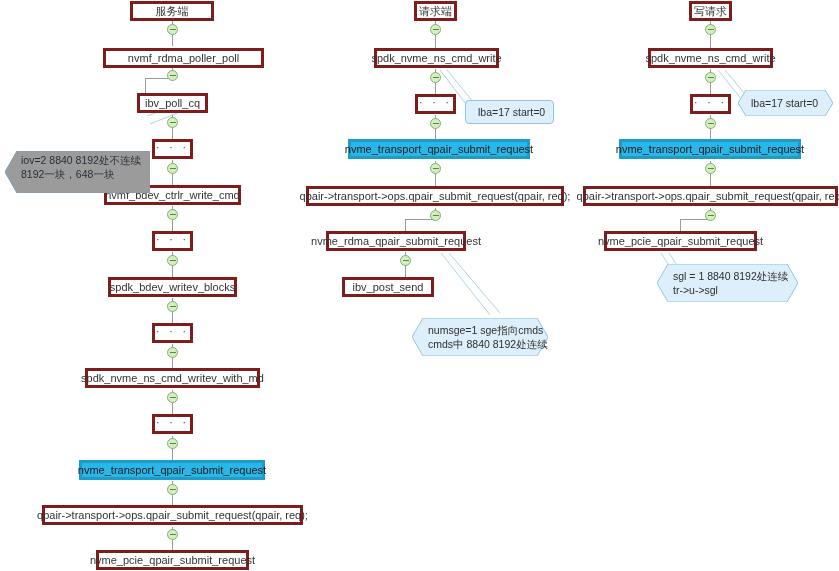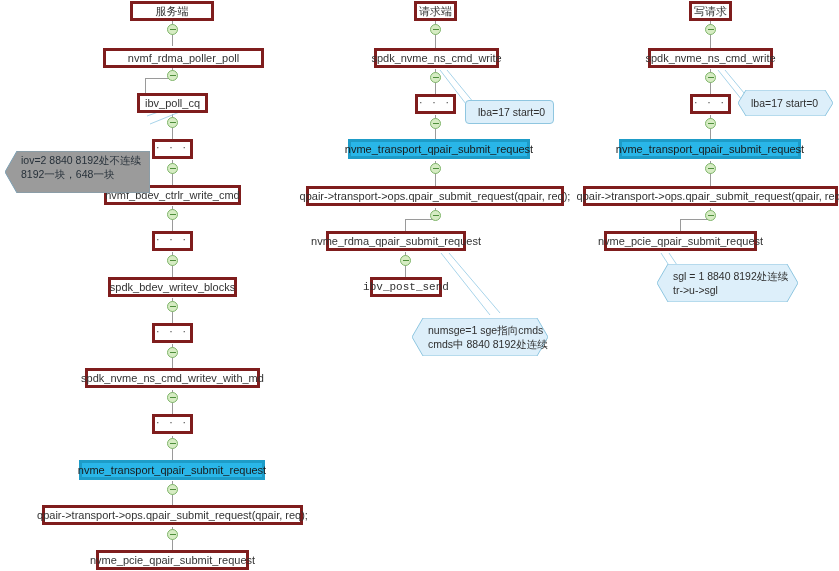--- a/index.html
+++ b/index.html
@@ -232,21 +232,21 @@
 
   <div class="node hl" style="left:348px; top:139px; width:182px;">nvme_transport_qpair_submit_request</div>
   <div class="collapse-icon" style="left:430px; top:163px;"></div>
 
   <div class="node" style="left:306px; top:186px; width:258px;">qpair-&gt;transport-&gt;ops.qpair_submit_request(qpair, req);</div>
   <div class="collapse-icon" style="left:430px; top:210px;"></div>
 
   <div class="node" style="left:326px; top:231px; width:140px;">nvme_rdma_qpair_submit_request</div>
   <div class="collapse-icon" style="left:400px; top:255px;"></div>
 
-  <div class="node" style="left:370px; top:277px; width:72px;font-family:Liberation Mono, monospace;">ibv_post_send</div>
+  <div class="node" style="left:342px; top:277px; width:92px;">ibv_post_send</div>
 
   <div class="callout rrect-blue" style="left:465px; top:100px; width:89px; height:24px;">
     <span>lba=17 start=0</span>
   </div>
 
   <div class="hexwrap" style="left:412px; top:318px; width:136px; height:38px;text-decoration:underline;">
     <svg width="136" height="38" viewBox="0 0 136 38" xmlns="http://www.w3.org/2000/svg">
       <polygon points="11,0 125,0 136,19 125,38 11,38 0,19" fill="#ddeffa" stroke="#8fc6e0" stroke-width="1"></polygon>
     </svg>
     <div class="hextext">

